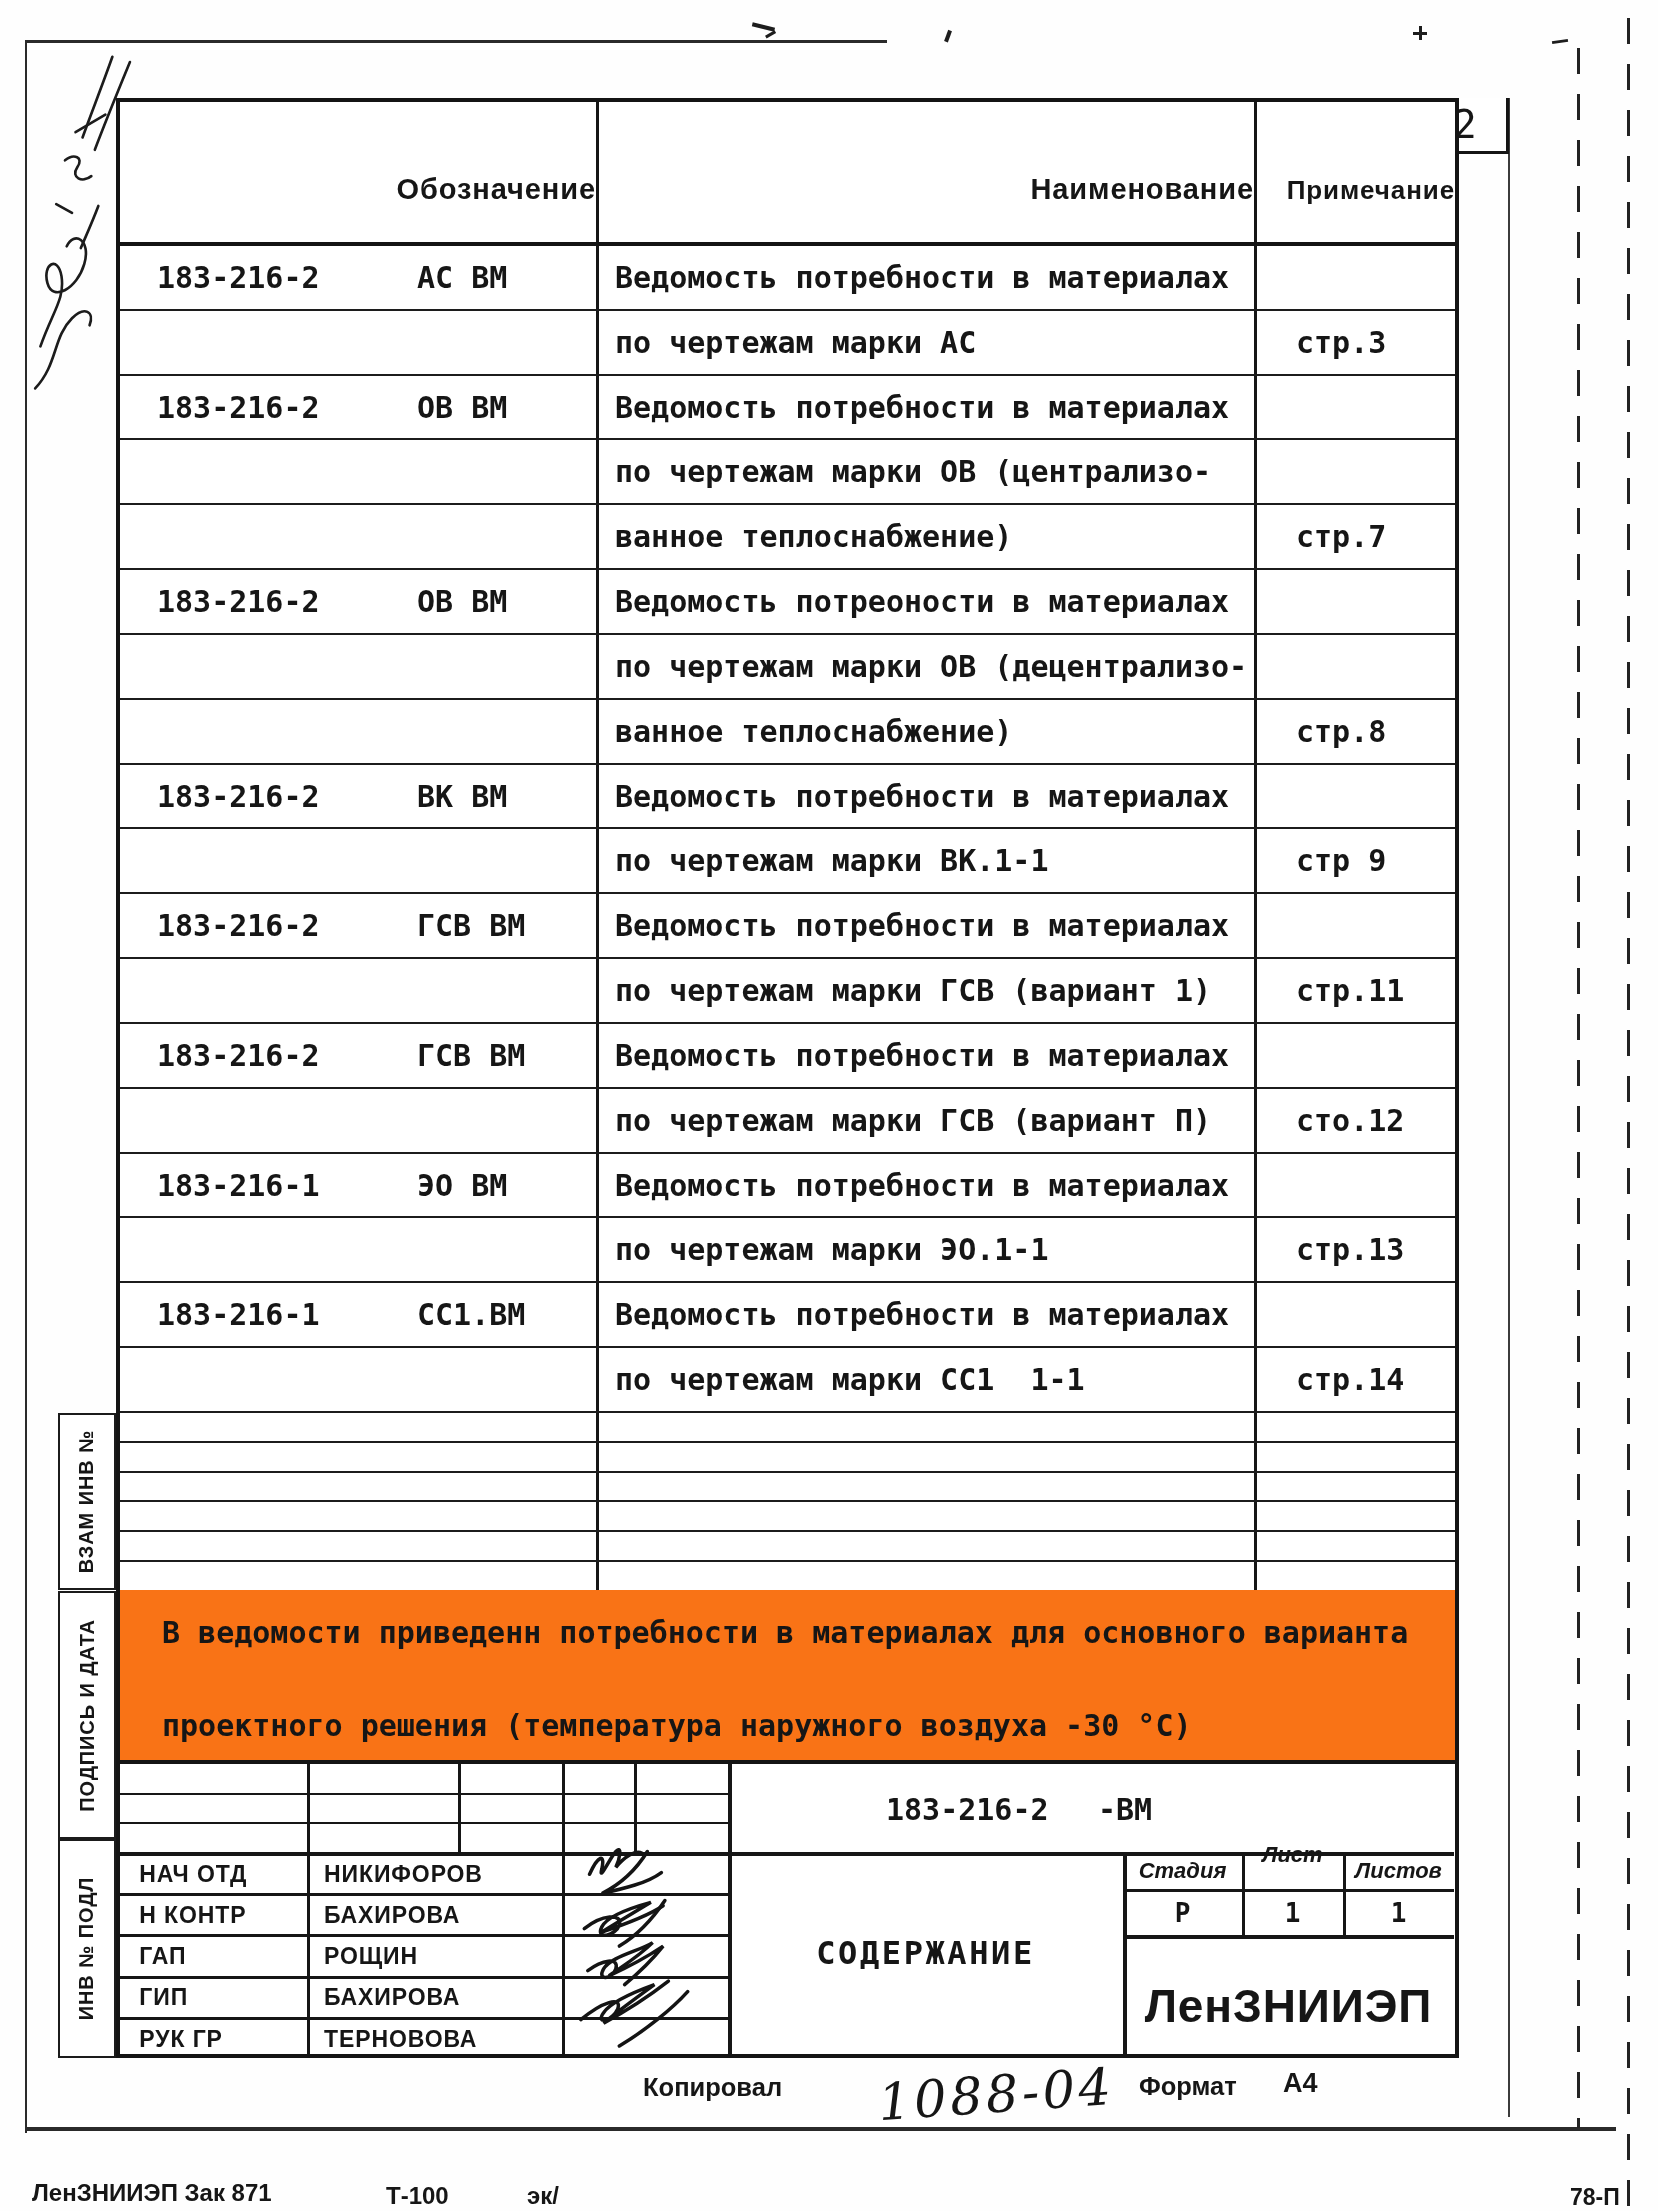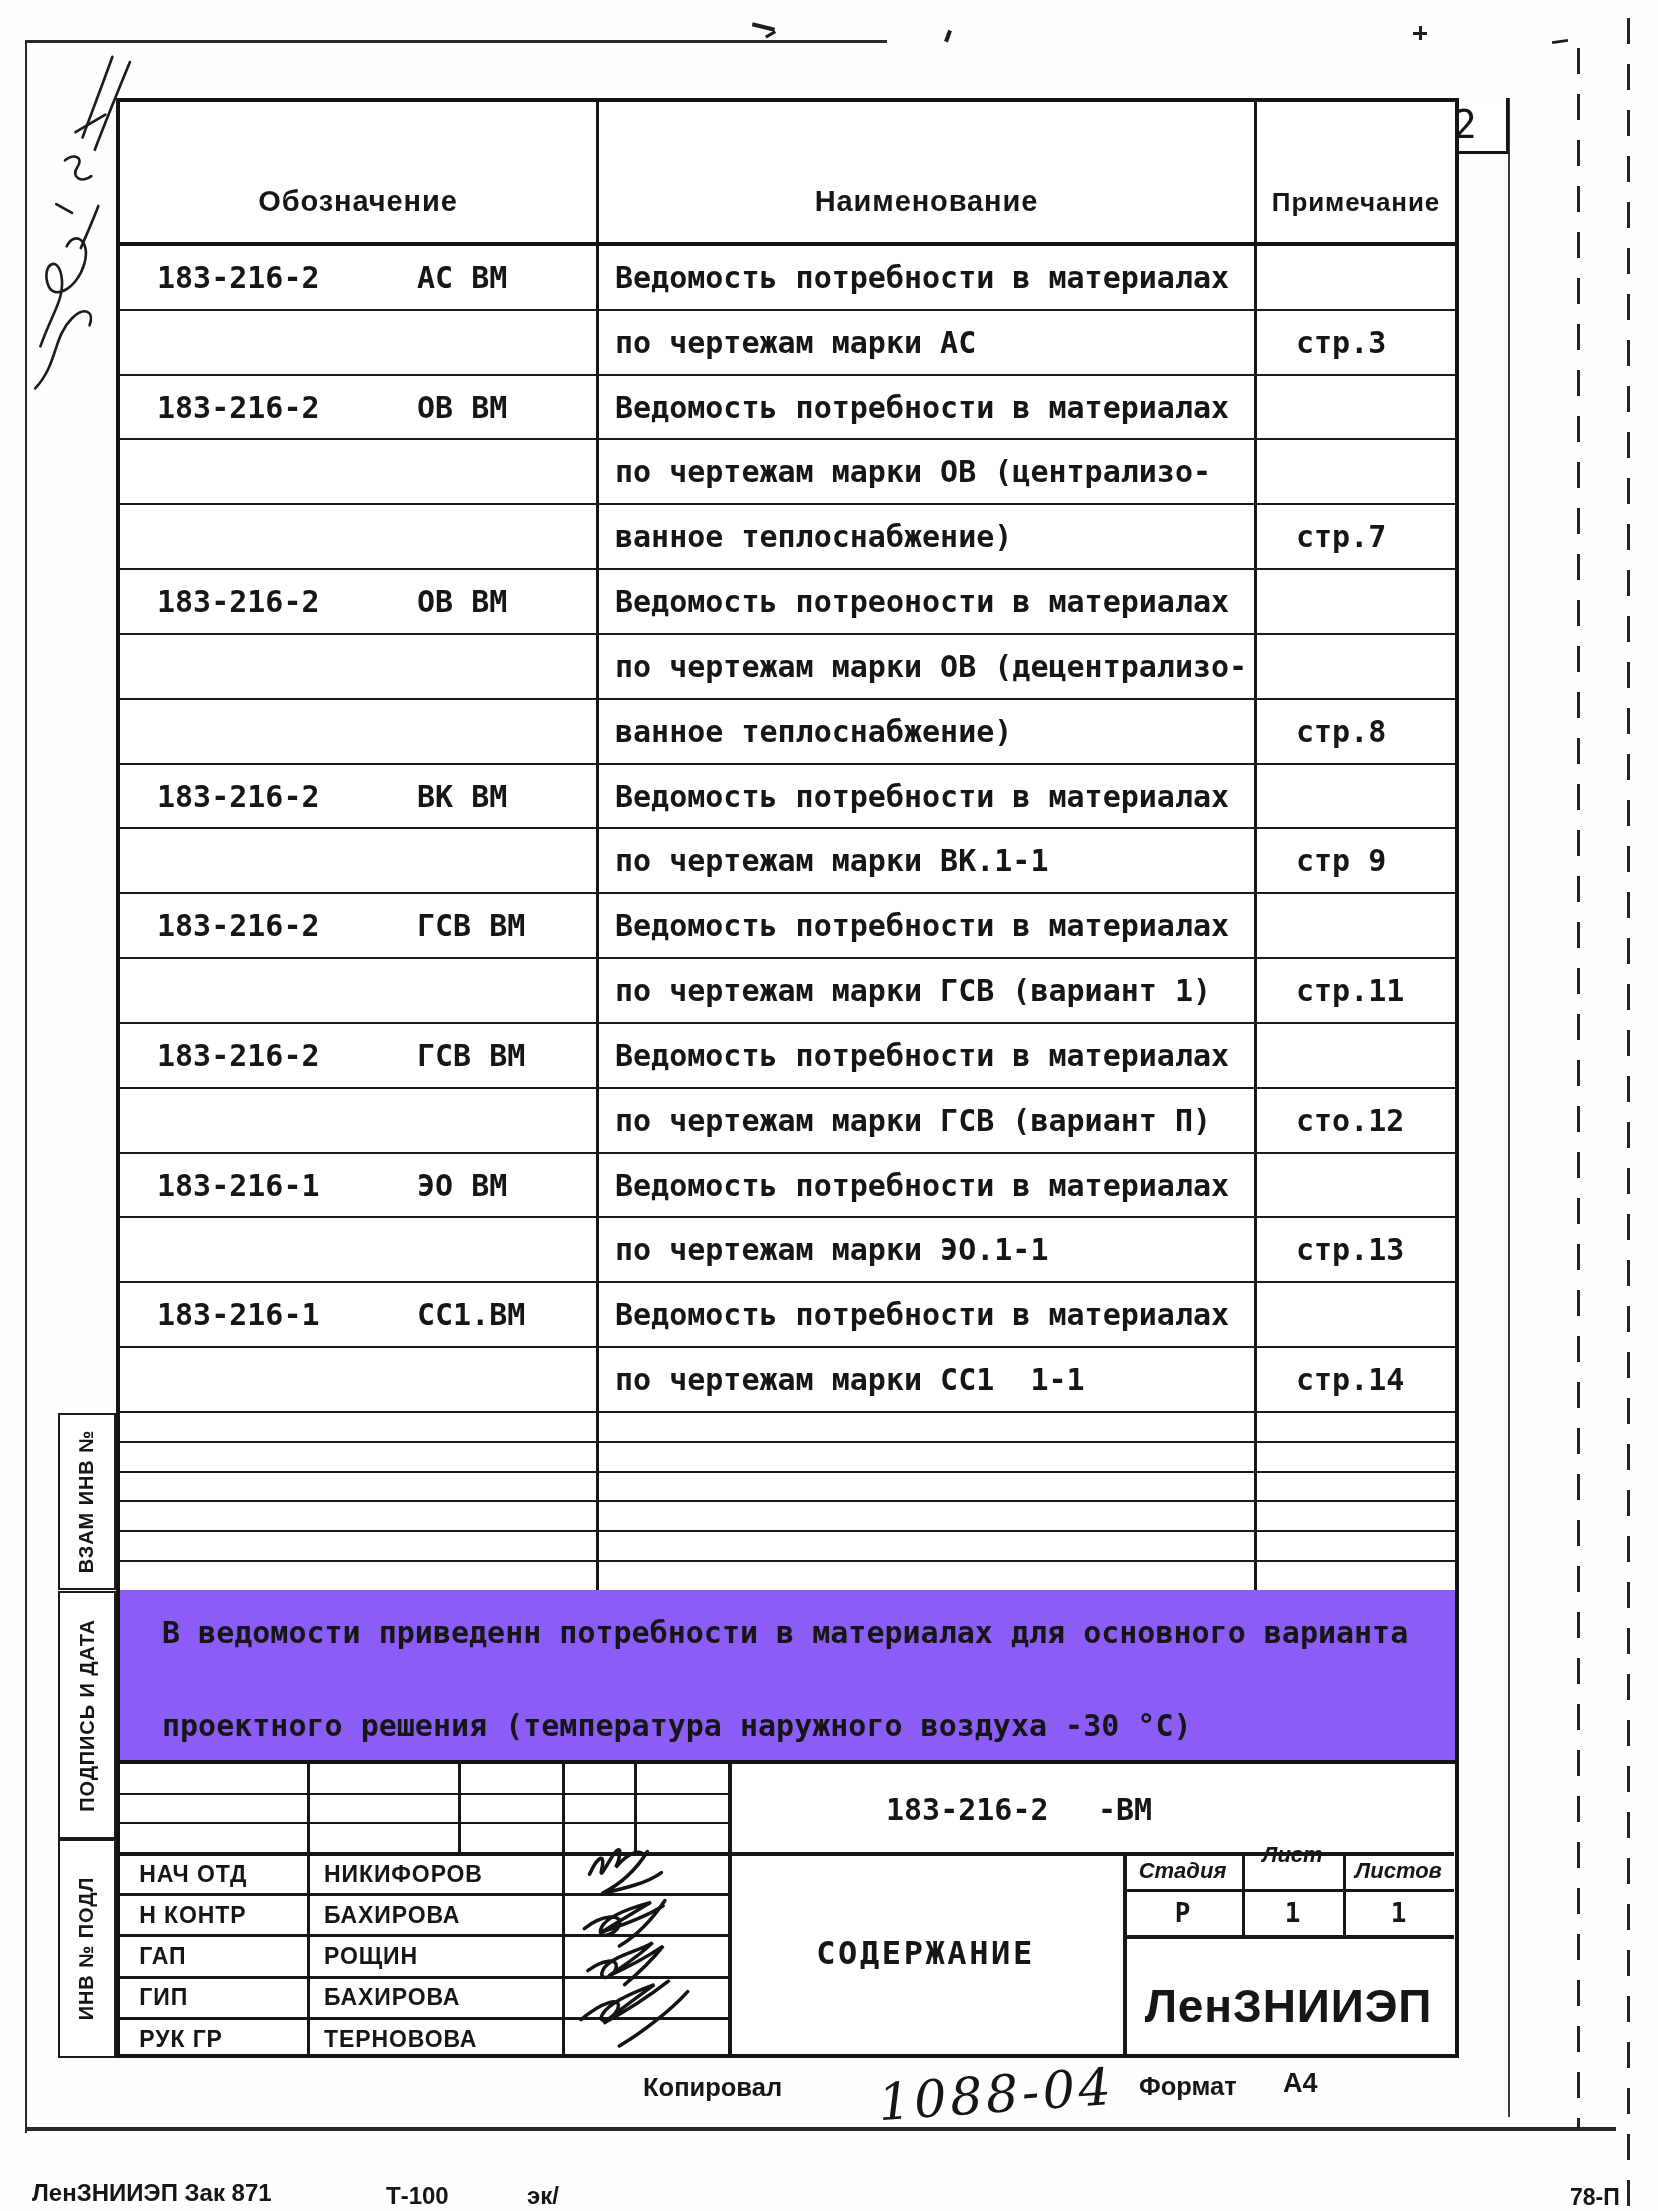--- a/index.html
+++ b/index.html
@@ -18,38 +18,38 @@
     left:116px;top:98px;width:1343px;height:1496px;
     border:4.4px solid #141414;box-sizing:border-box;background:#fff;
     display:flex;flex-direction:column;
   }
   .t-head{display:flex;height:140px;border-bottom:4.4px solid #141414;flex:none;}
   .t-row{display:flex;flex:1 1 auto;border-bottom:2.6px solid #1c1c1c;}
   .t-row:last-child{border-bottom:none;}
   .c1{width:479px;flex:none;border-right:3.5px solid #161616;box-sizing:border-box;display:flex;align-items:center;}
   .c2{width:658px;flex:none;border-right:3.5px solid #161616;box-sizing:border-box;display:flex;align-items:center;}
   .c3{flex:1 1 auto;display:flex;align-items:center;}
-  .t-head .c1,.t-head .c2,.t-head .c3{align-items:flex-end;justify-content:center;padding-bottom:24px;}
+  .t-head .c1,.t-head .c2,.t-head .c3{align-items:flex-end;justify-content:flex-end;padding-bottom:36px;}
   .head-label{font-family:"Liberation Sans",sans-serif;font-weight:700;font-size:29px;letter-spacing:0.9px;}
   .t-head .c3 .head-label{font-size:26px;}
   .cell-text{font-size:30px;font-weight:700;white-space:pre;letter-spacing:0px;}
   .c1 .code{padding-left:37px;width:260px;box-sizing:content-box;flex:none;}
   .c2 .cell-text{padding-left:16px;}
   .c3 .cell-text{padding-left:39px;}
   
   #page-num-box{
     left:1421px;top:98px;width:88px;height:56px;background:#fff;
     border-left:3.5px solid #141414;border-right:3.5px solid #141414;border-bottom:3.5px solid #141414;
     box-sizing:border-box;display:flex;align-items:center;justify-content:center;
     font-size:39px;font-weight:500;
   }
   
   #note-region{
     left:116px;top:1590px;width:1343px;height:175px;
-    border-left:4.4px solid #141414;border-right:4.4px solid #141414;box-sizing:border-box;background:#8b5cf6;
+    border-left:4.4px solid #141414;border-right:4.4px solid #141414;box-sizing:border-box;background:#f97316;
   }
   .note-line{position:absolute;left:42px;font-size:30px;font-weight:700;white-space:pre;}
   
   .side-box{
     left:58px;width:58px;border:2.6px solid #1b1b1b;box-sizing:border-box;background:#fff;
     display:flex;align-items:center;justify-content:center;
   }
   .v-text{
     transform:rotate(-90deg);white-space:nowrap;
     font-family:"Liberation Sans",sans-serif;font-weight:700;font-size:20px;letter-spacing:0.9px;

